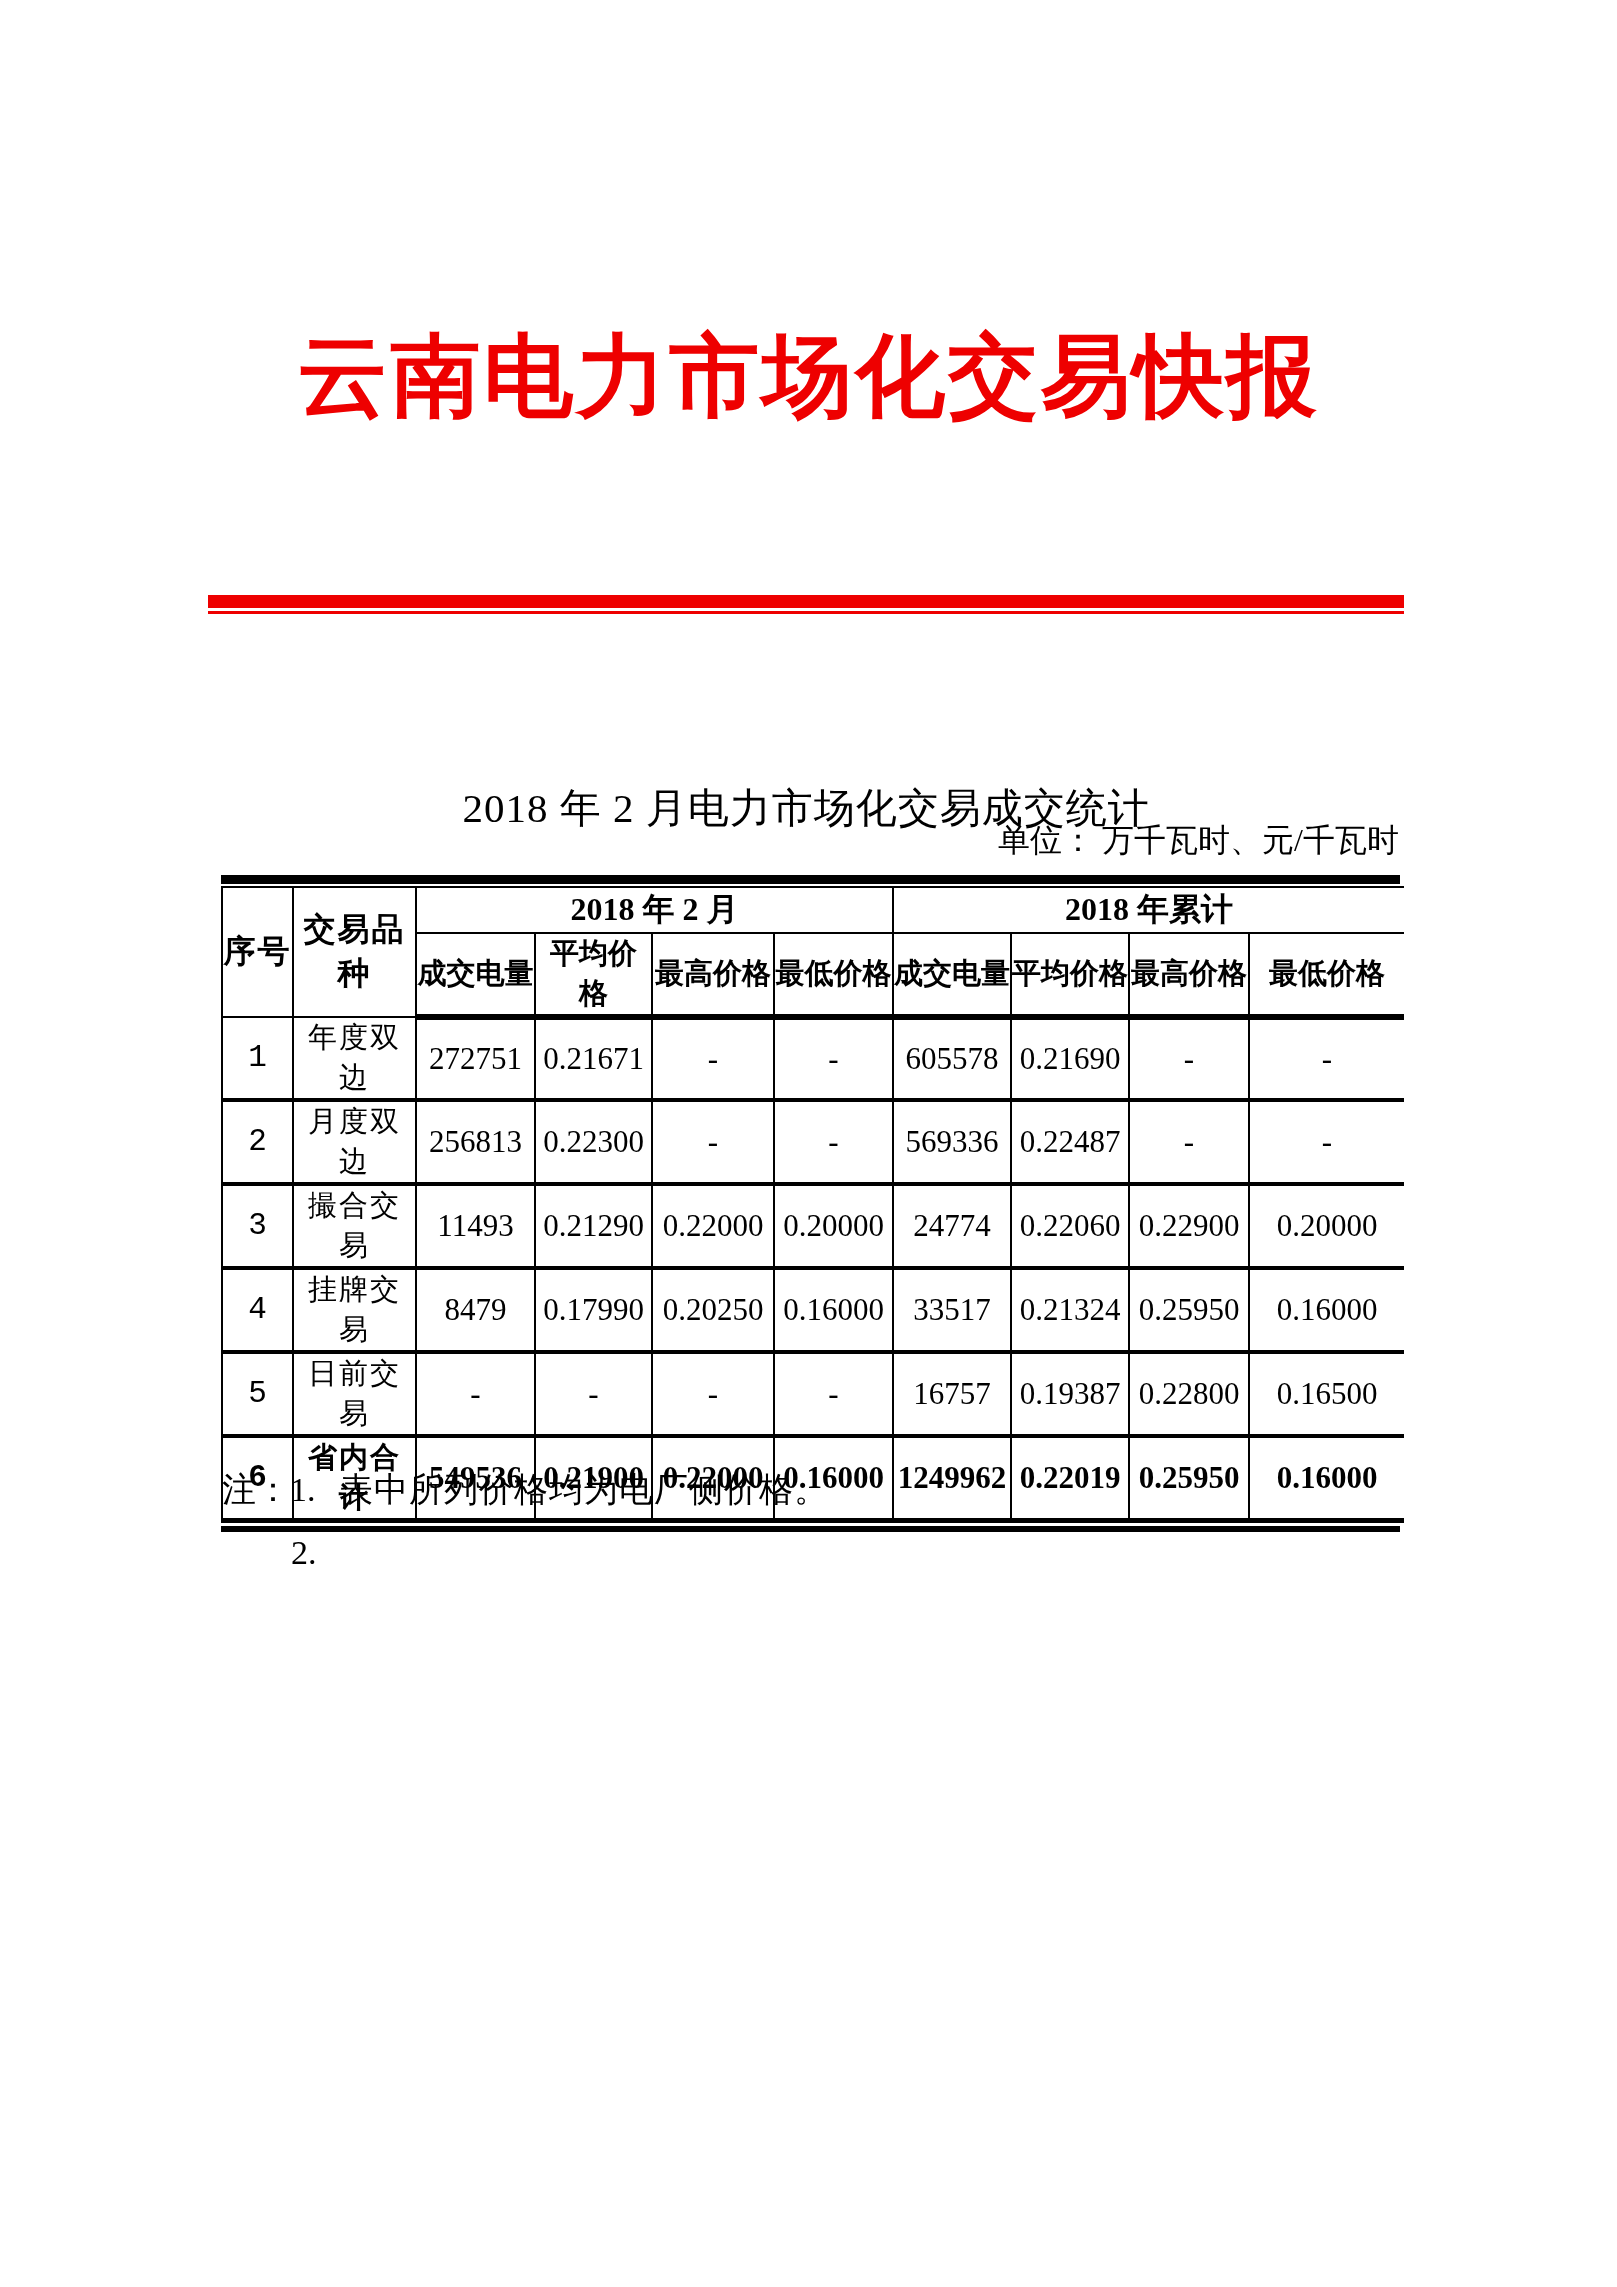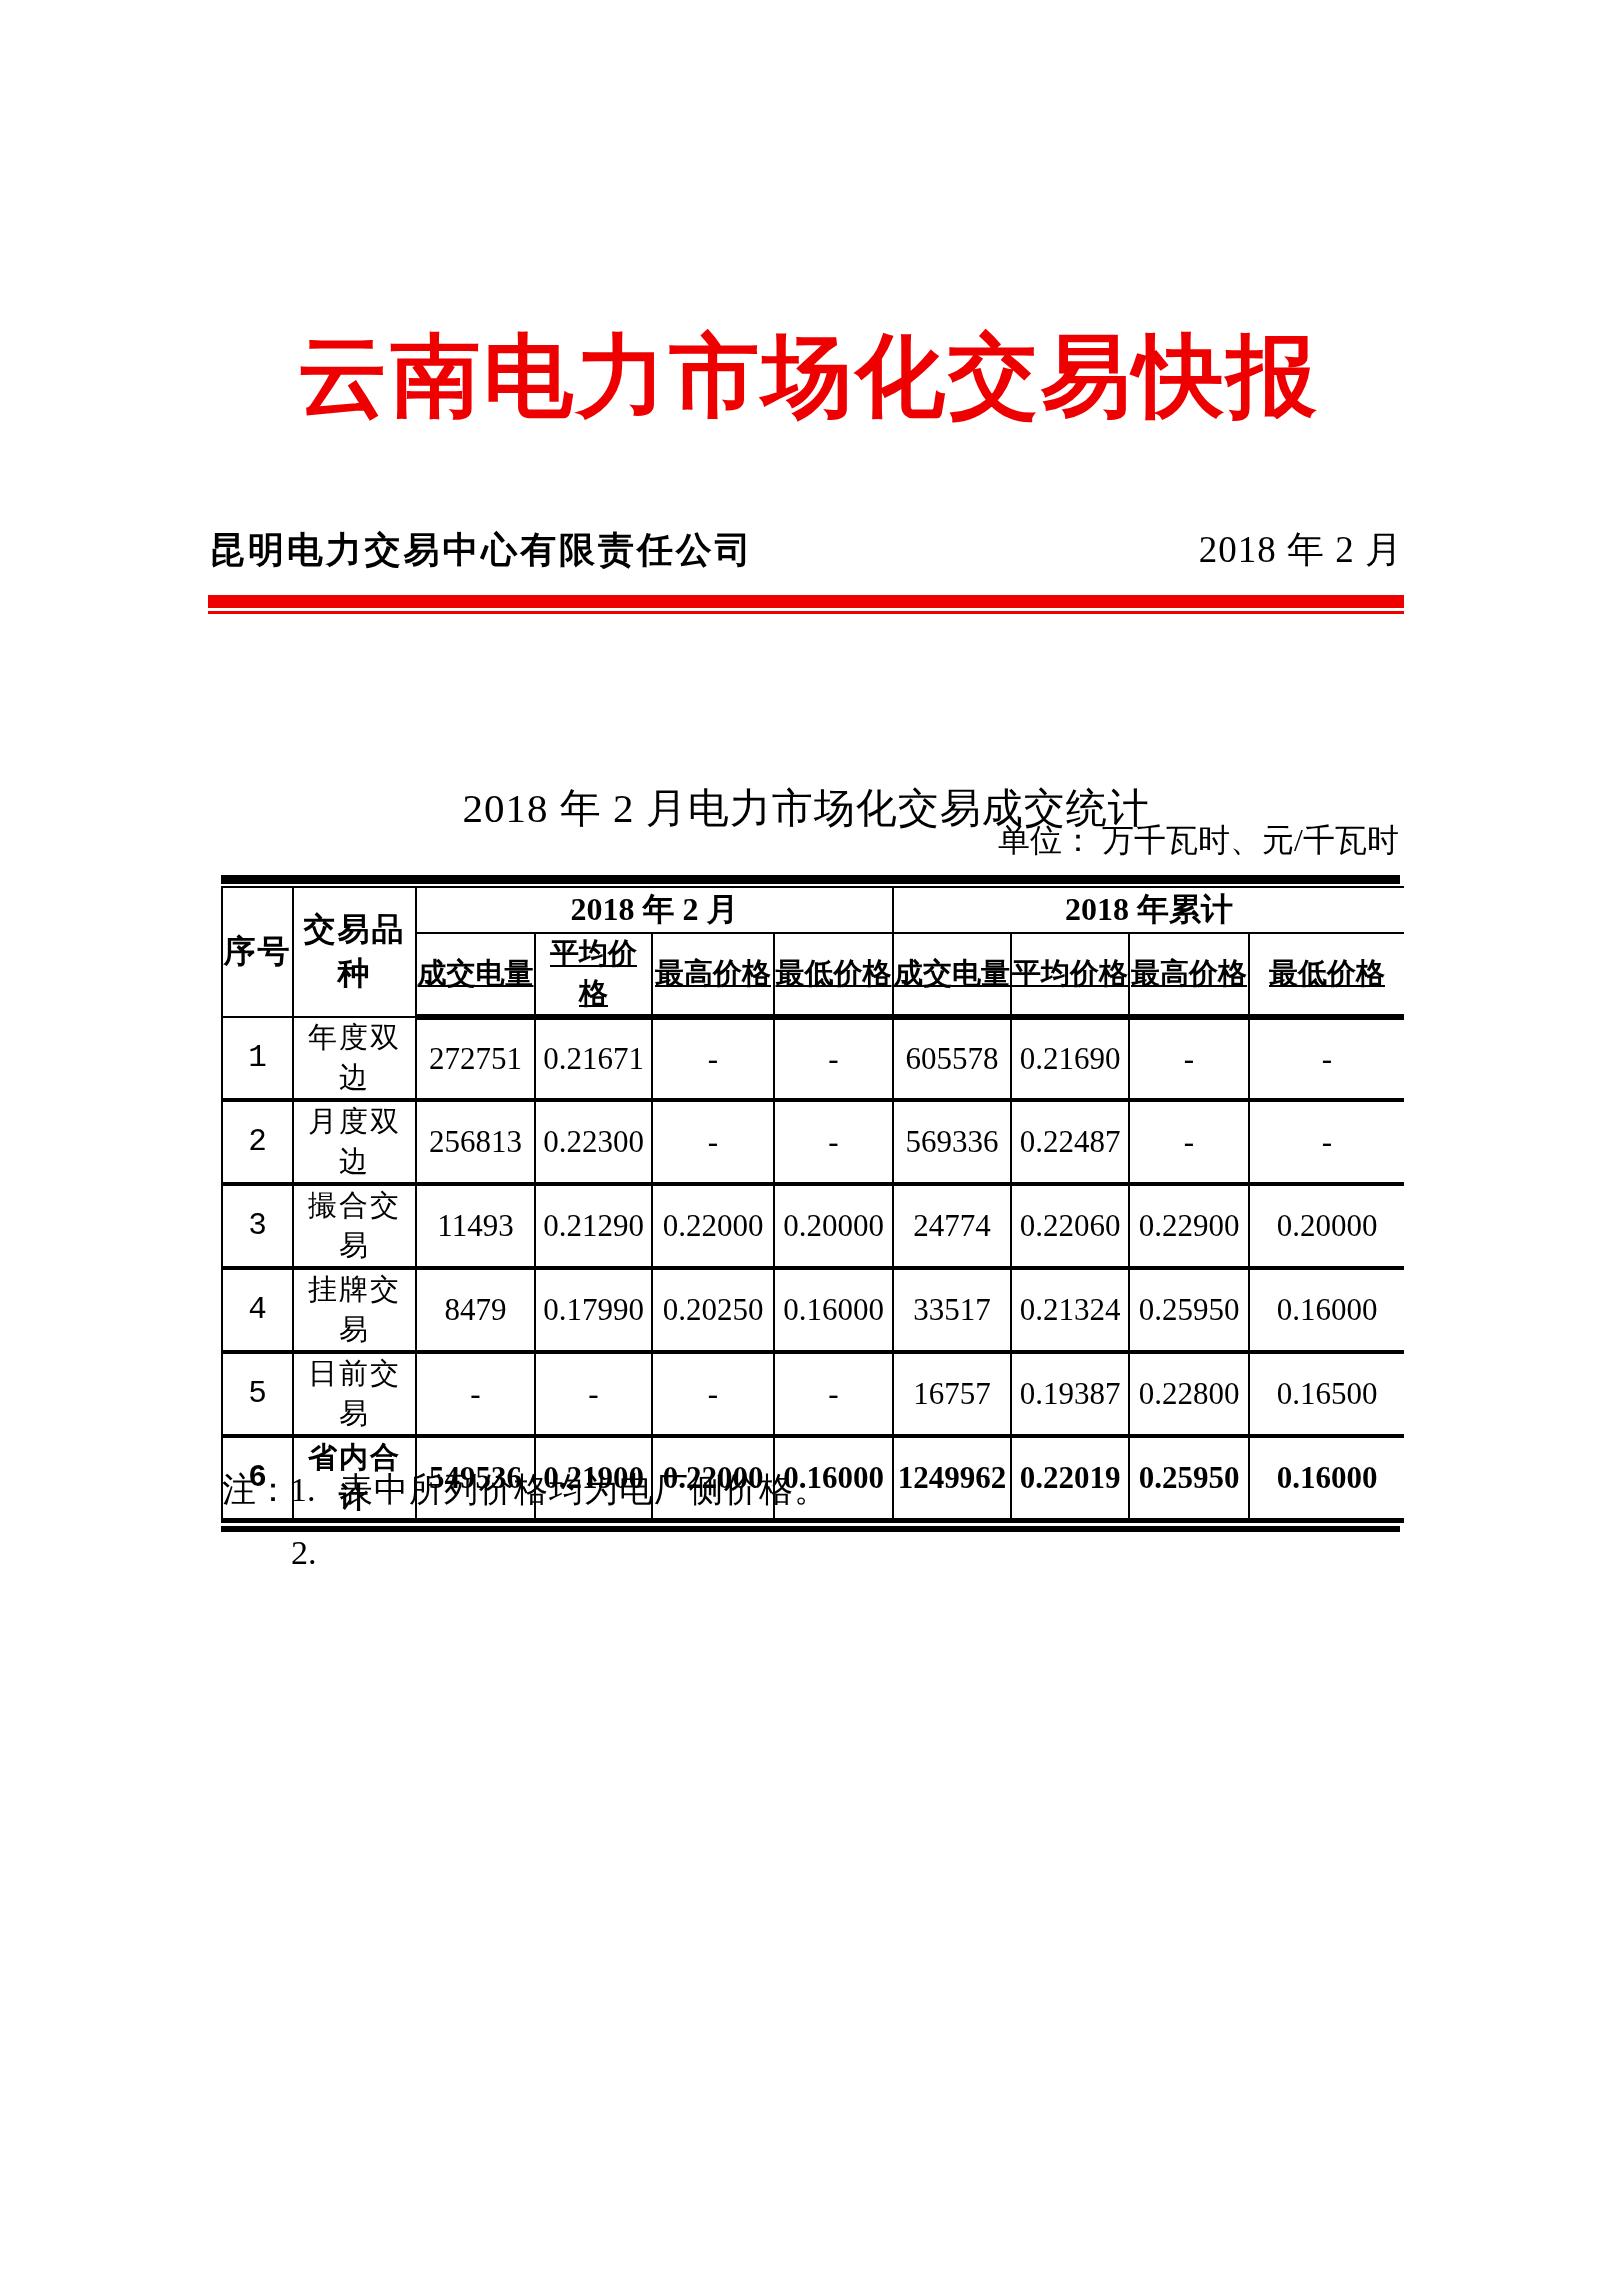--- a/index.html
+++ b/index.html
@@ -52,21 +52,21 @@
   table.stats th, table.stats td {
     border-left: 2px solid #000;
     text-align: center; vertical-align: middle;
     padding: 0; overflow: hidden;
   }
   table.stats th.first-col, table.stats td.first-col { border-left: none; font-family: Liberation Mono, monospace; }
 
   tr.group-row { height: 46px; }
   tr.group-row th { border-bottom: 2px solid #000; font-size: 32px; font-weight: bold; }
   th.span-head { border-bottom: 6.9px solid #000; font-size: 30px; font-weight: bold; letter-spacing: 2px; }
-  tr.sub-row { height: 57px; text-decoration: underline; }
+  tr.sub-row { height: 57px; }
   tr.sub-row th { border-bottom: 6.9px solid #000; font-size: 29px; font-weight: bold; }
 
   tbody tr { height: 74px; }
   tbody td { border-bottom: 4.9px solid #000; font-size: 31px; }
   tbody td.cat-cell { font-size: 29px; letter-spacing: 2px; }
   tbody tr:last-child { height: 76px; }
   tbody tr:last-child td { border-bottom: none; }
   tbody tr.total-row td { font-weight: bold; }
 
   .notes {
@@ -85,24 +85,20 @@
     text-align: center; font-size: 39px;
   }
 </style>
 </head>
 <body>
 
 <div class="page">
 
   <div class="doc-title">云南电力市场化交易快报</div>
 
-  <div class="masthead">
-    <span class="publisher">昆明电力交易中心有限责任公司</span>
-    <span class="issue-date">2018 年 2 月</span>
-  </div>
 
   <div class="red-rule">
     <div class="thick"></div>
     <div class="thin"></div>
   </div>
 
   <div class="table-caption">2018 年 2 月电力市场化交易成交统计</div>
 
   <div class="unit-note">单位： 万千瓦时、元/千瓦时</div>
 

